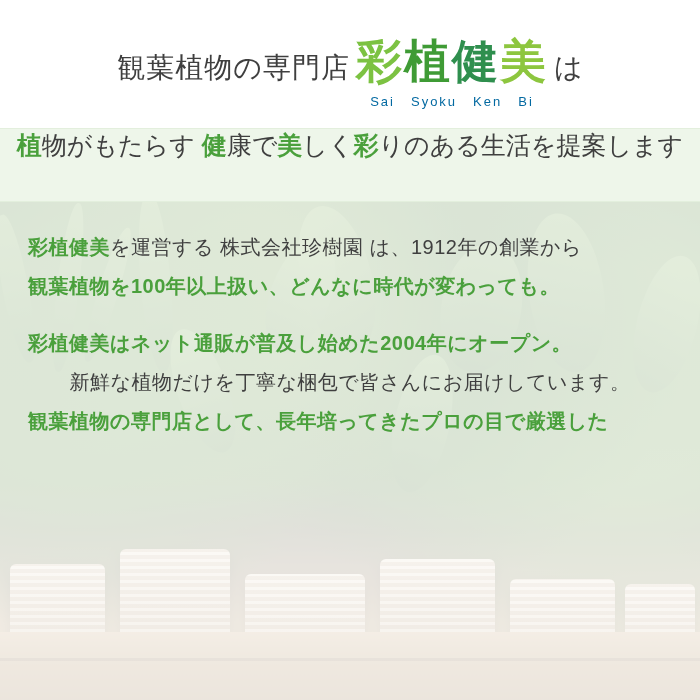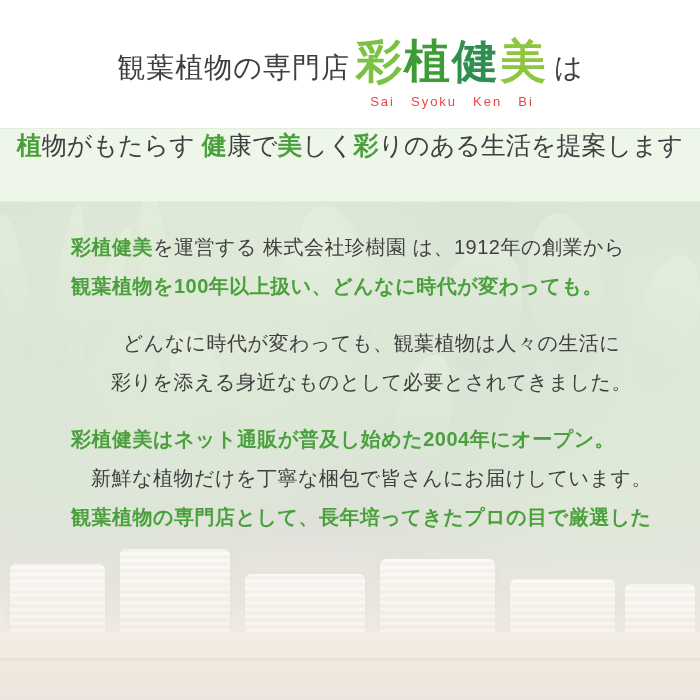--- a/index.html
+++ b/index.html
@@ -66,21 +66,21 @@
   .k1 { color: #7cc242; }
   .k2 { color: #3f9b35; }
   .k3 { color: #2f8f4e; }
   .k4 { color: #8dc63f; }
 
   .brand-romaji {
     margin-top: 10px;
     display: flex;
     gap: 16px;
     font-size: 13px;
-    color: #ef4444;
+    color: #0369a1;
     letter-spacing: 2px;
   }
   .head-tail {
     font-size: 28px;
     color: #3f3f3f;
     line-height: 1;
     padding-top: 16px;
     white-space: nowrap;
   }
 
@@ -172,21 +172,20 @@
   .copy {
     position: absolute;
     inset: 0;
     padding: 26px 22px 0 22px;
     box-sizing: border-box;
     display: flex;
     flex-direction: column;
   }
   .para {
     margin-bottom: 18px;
-    margin-left: 43px;
   }
   .line {
     font-size: 20px;
     color: #3f3f3f;
     line-height: 1.95;
     letter-spacing: 0.5px;
     white-space: nowrap;
   }
   .line.center { text-align: center; }
   .line.left { text-align: left; padding-left: 6px; }
@@ -255,24 +254,20 @@
 
     <div class="veil"></div>
 
     <div class="copy">
 
       <div class="para">
         <div class="line left"><span class="em">彩植健美</span><span>を運営する 株式会社珍樹園 は、1912年の創業から</span></div>
         <div class="line left em">観葉植物を100年以上扱い、どんなに時代が変わっても。</div>
       </div>
 
-      <div class="para">
-        <div class="line center">どんなに時代が変わっても、観葉植物は人々の生活に</div>
-        <div class="line center">彩りを添える身近なものとして必要とされてきました。</div>
-      </div>
 
       <div class="para">
         <div class="line left em">彩植健美はネット通販が普及し始めた2004年にオープン。</div>
         <div class="line center">新鮮な植物だけを丁寧な梱包で皆さんにお届けしています。</div>
         <div class="line left em">観葉植物の専門店として、長年培ってきたプロの目で厳選した</div>
       </div>
 
     </div>
   </div>
 

